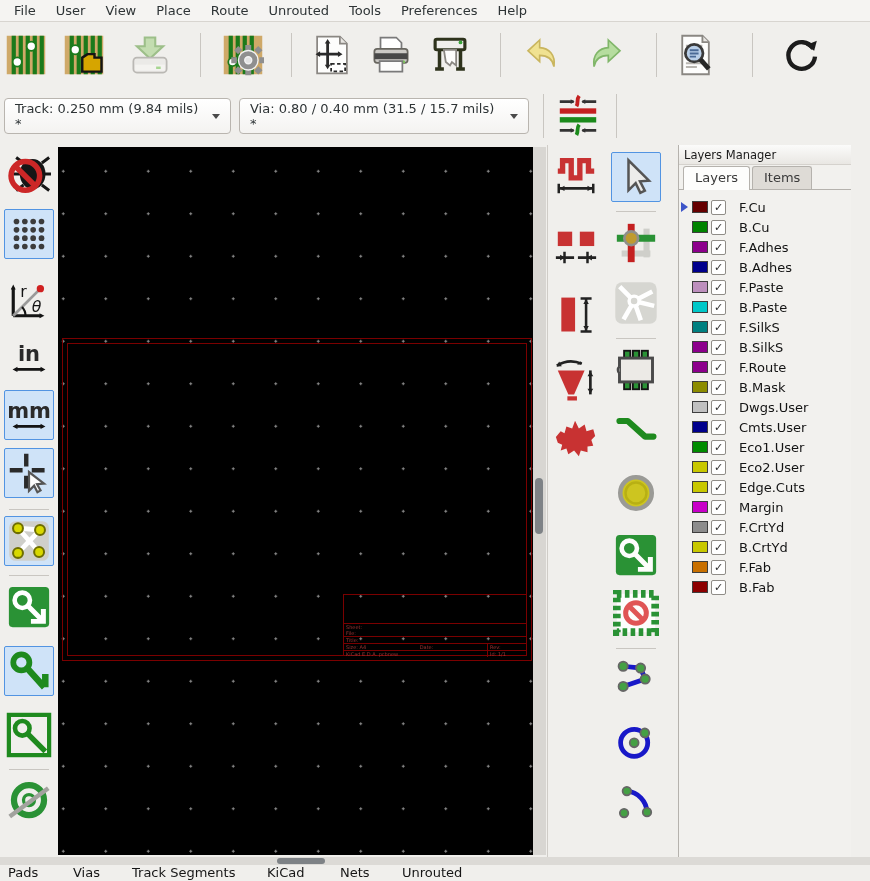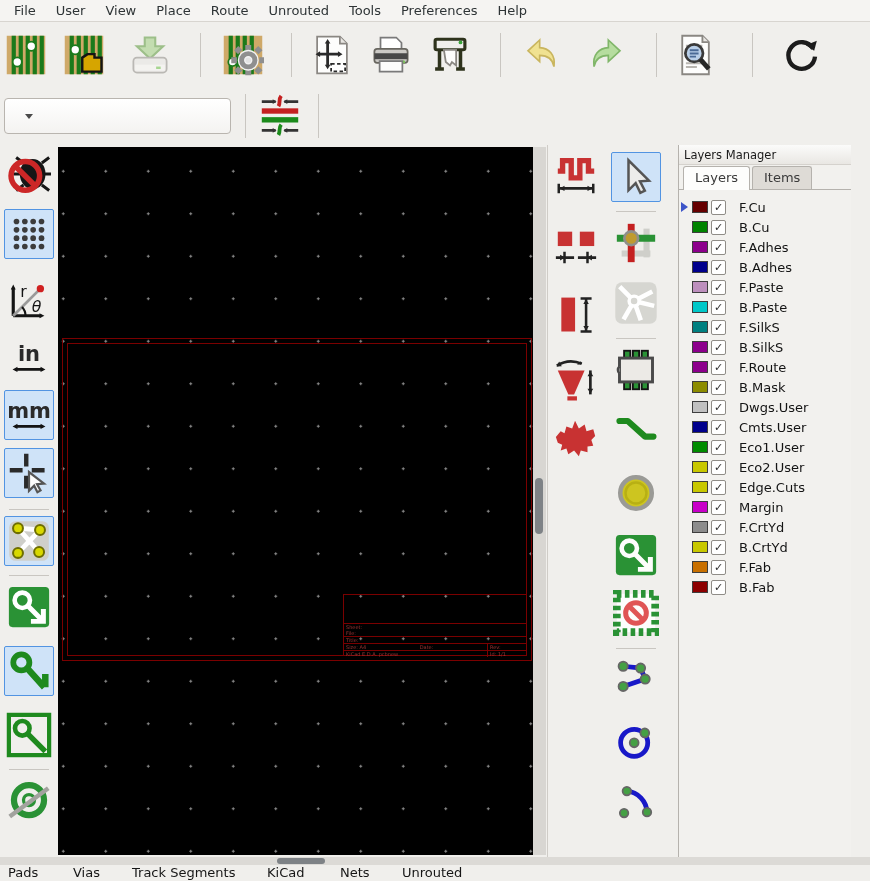--- a/index.html
+++ b/index.html
@@ -177,20 +177,25 @@
   <div class="tbtn" style="margin-left:24px">
     <svg viewBox="0 0 24 24" width="40" height="40">
       <path d="M19.3 8.2A8 8 0 1 0 20.4 13" fill="none" stroke="#1c1c1c" stroke-width="2.6"></path>
       <path d="M21.5 3.5l-1.6 6-5-3.4z" fill="#1c1c1c"></path>
     </svg>
   </div>
 </div>
 
 <div class="tb-params">
   <div class="combo" style="margin-left:4px;width:227px">
+    <span>Track: 0.250 mm (9.84 mils) *</span>
+    <span class="chev"></span>
+  </div>
+  <div class="combo" style="margin-left:8px;width:290px">
+    <span>Via: 0.80 / 0.40 mm (31.5 / 15.7 mils) *</span>
     <span class="chev"></span>
   </div>
   <div class="tsep" style="margin-left:14px"></div>
   <div class="tbtn" style="margin-left:8px;width:52px;height:52px">
     <svg viewBox="0 0 24 24" width="46" height="46">
       <path d="M2.5 4.5h7.2M14.3 4.5h7.2M2.5 19.5h7.2M14.3 19.5h7.2" stroke="#333" stroke-width="1.5"></path>
       <path d="M10.2 4.5l-2 1.2v-2.4zM13.8 4.5l2-1.2v2.4zM10.2 19.5l-2 1.2v-2.4zM13.8 19.5l2-1.2v2.4z" fill="#333"></path>
       <path d="M12.6 1.5c-1.6 2-0.2 3.4-1.4 5.4" stroke="#c42020" stroke-width="2" fill="none"></path>
       <rect x="2.5" y="8" width="19" height="2.8" fill="#c42020"></rect>
       <rect x="2.5" y="12.6" width="19" height="2.8" fill="#1b8a1b"></rect>

